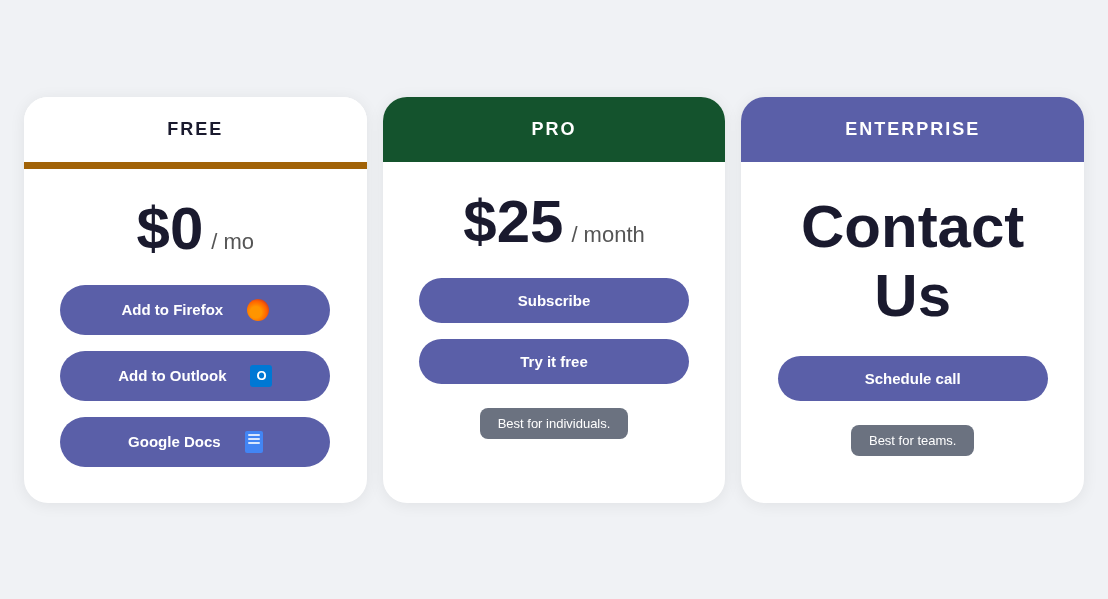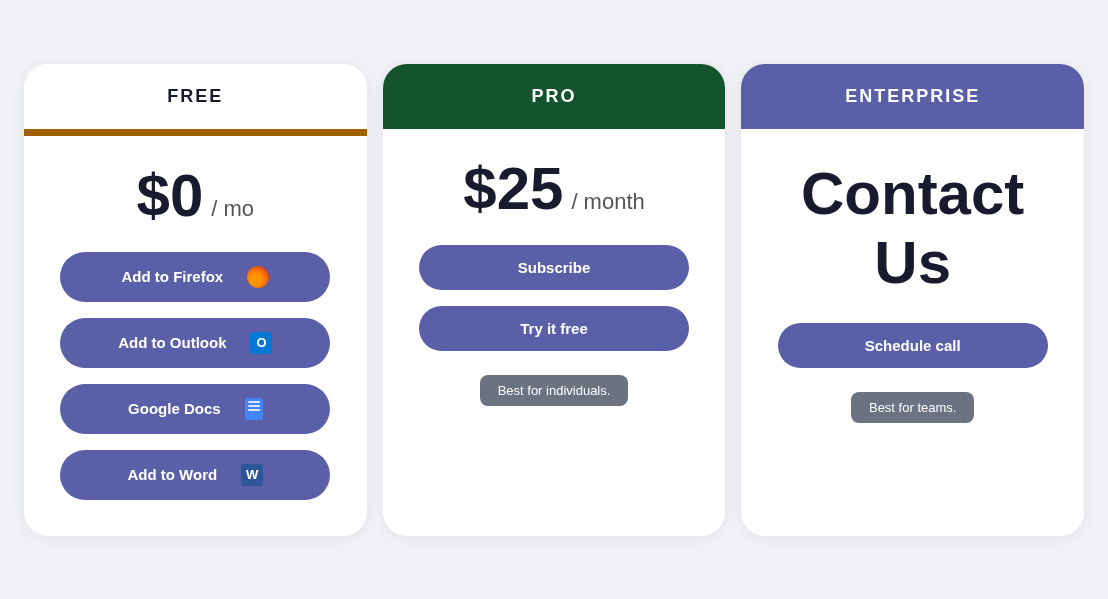--- a/index.html
+++ b/index.html
@@ -223,24 +223,20 @@
           <span>Add to Firefox</span>
           <span class="firefox-icon"></span>
         </button>
         <button class="action-btn">
           <span>Add to Outlook</span>
           <span class="outlook-icon"></span>
         </button>
         <button class="action-btn">
           <span>Google Docs</span>
           <span class="gdocs-icon"></span>
-        </button>
-        <button class="action-btn">
-          <span>Add to Word</span>
-          <span class="word-icon"></span>
         </button>
       </div>
     </div>
     <div class="plan-card">
       <div class="plan-header pro"><span class="plan-name pro-name">PRO</span></div>
       <div class="plan-body">
         <div class="price-display">
           <span class="price-amount">$25</span>
           <span class="price-period">/ month</span>
         </div>

